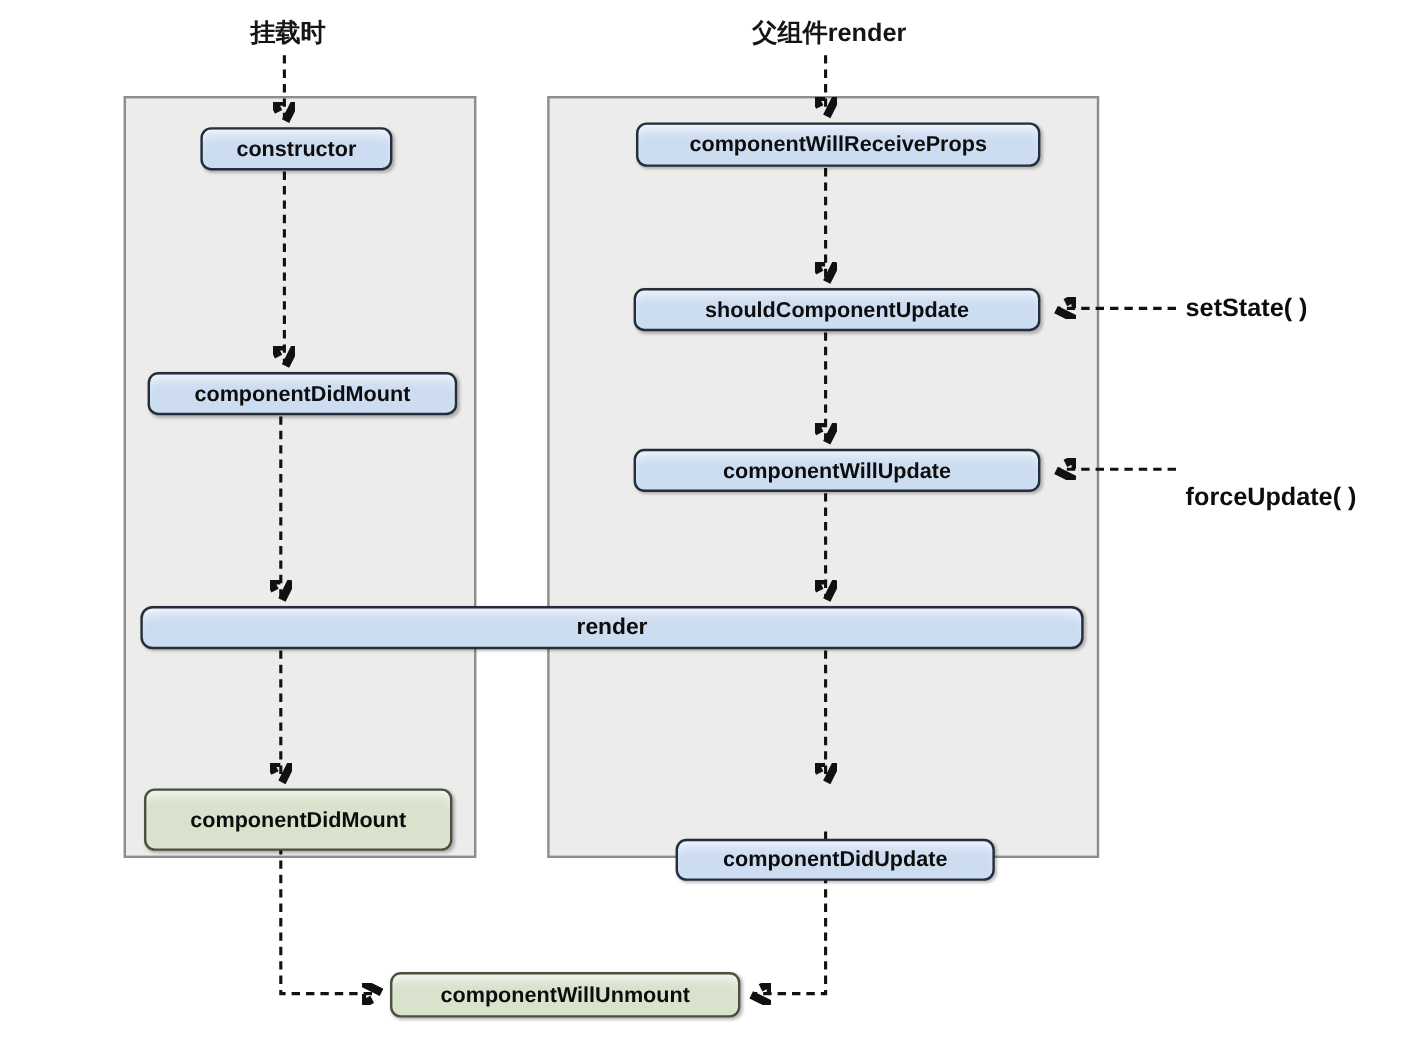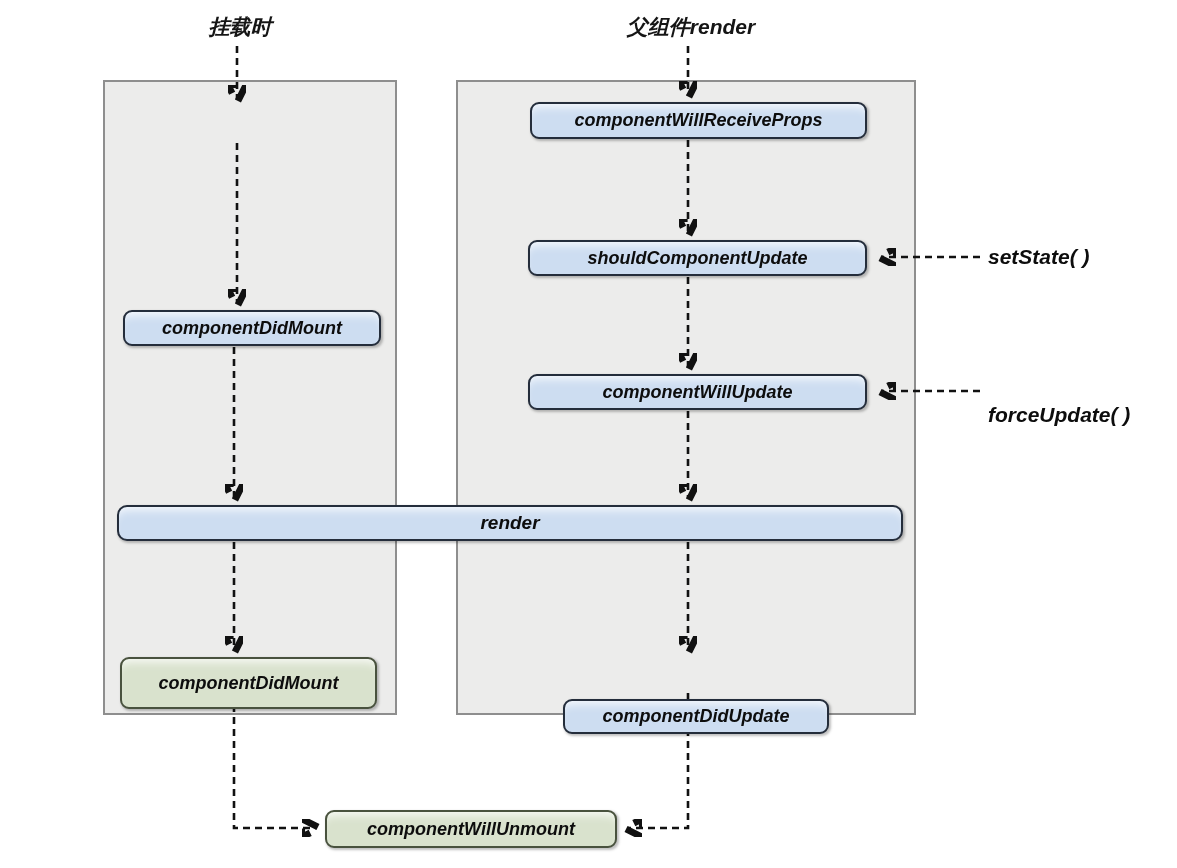--- a/index.html
+++ b/index.html
@@ -7,21 +7,20 @@
     padding: 0;
     background: var(--page-bg, #ffffff);
     font-family: "Liberation Sans", "DejaVu Sans", sans-serif;
   }
   .stage {
     position: relative;
     width: 1177px;
     height: 868px;
     overflow: hidden;
     background: var(--page-bg, #ffffff);
-    font-style: italic;
   }
   .col-header {
     position: absolute;
     transform: translateX(-50%);
     font-size: 21px;
     font-weight: 700;
     color: #151515;
     white-space: nowrap;
   }
   #hdr-mount  { left: 240px; top: 13px; }
@@ -116,20 +115,21 @@
     <path d="M688,46 V95" marker-end="url(#ah)"></path>
     <path d="M688,140 V233" marker-end="url(#ah)"></path>
     <path d="M688,277 V367" marker-end="url(#ah)"></path>
     <path d="M688,411 V498" marker-end="url(#ah)"></path>
     <path d="M688,542 V650" marker-end="url(#ah)"></path>
     <path d="M688,693 V828 H628" marker-end="url(#ah)"></path>
     <path d="M980,257 H882" marker-end="url(#ah)"></path>
     <path d="M980,391 H882" marker-end="url(#ah)"></path>
   </svg>
 
+  <div class="node blue" id="node-constructor">constructor</div>
 
   <div class="node blue" id="node-cwm">componentDidMount</div>
 
   <div class="node blue" id="node-cwrp">componentWillReceiveProps</div>
 
   <div class="node blue" id="node-scu">shouldComponentUpdate</div>
 
   <div class="node blue" id="node-cwu">componentWillUpdate</div>
 
   <div class="node blue" id="node-render">render</div>

